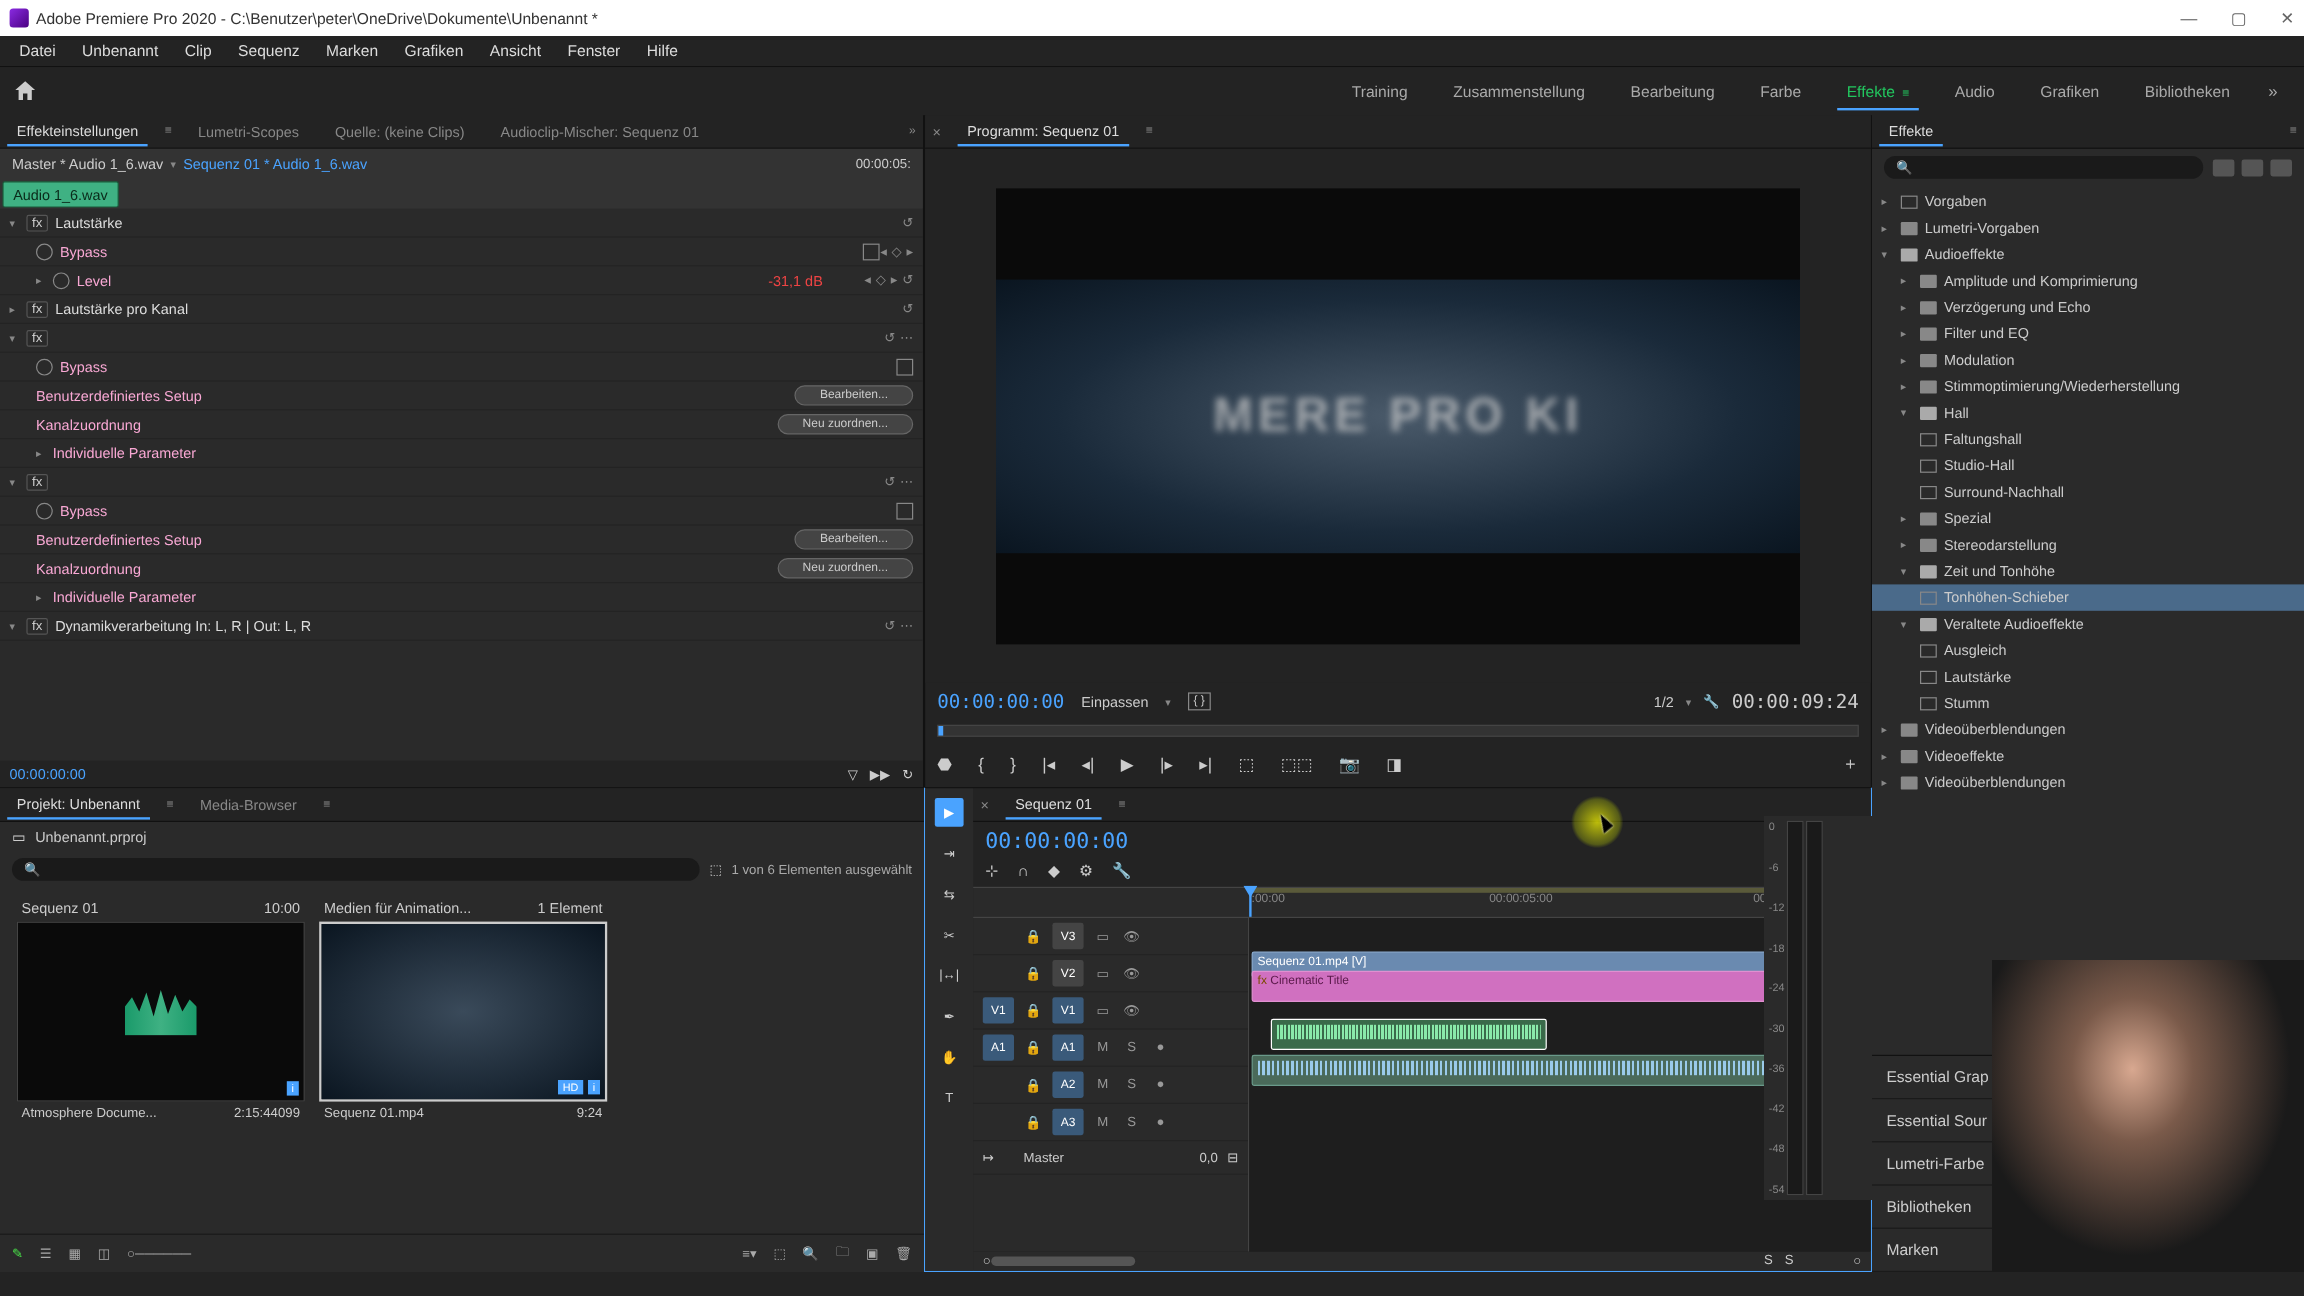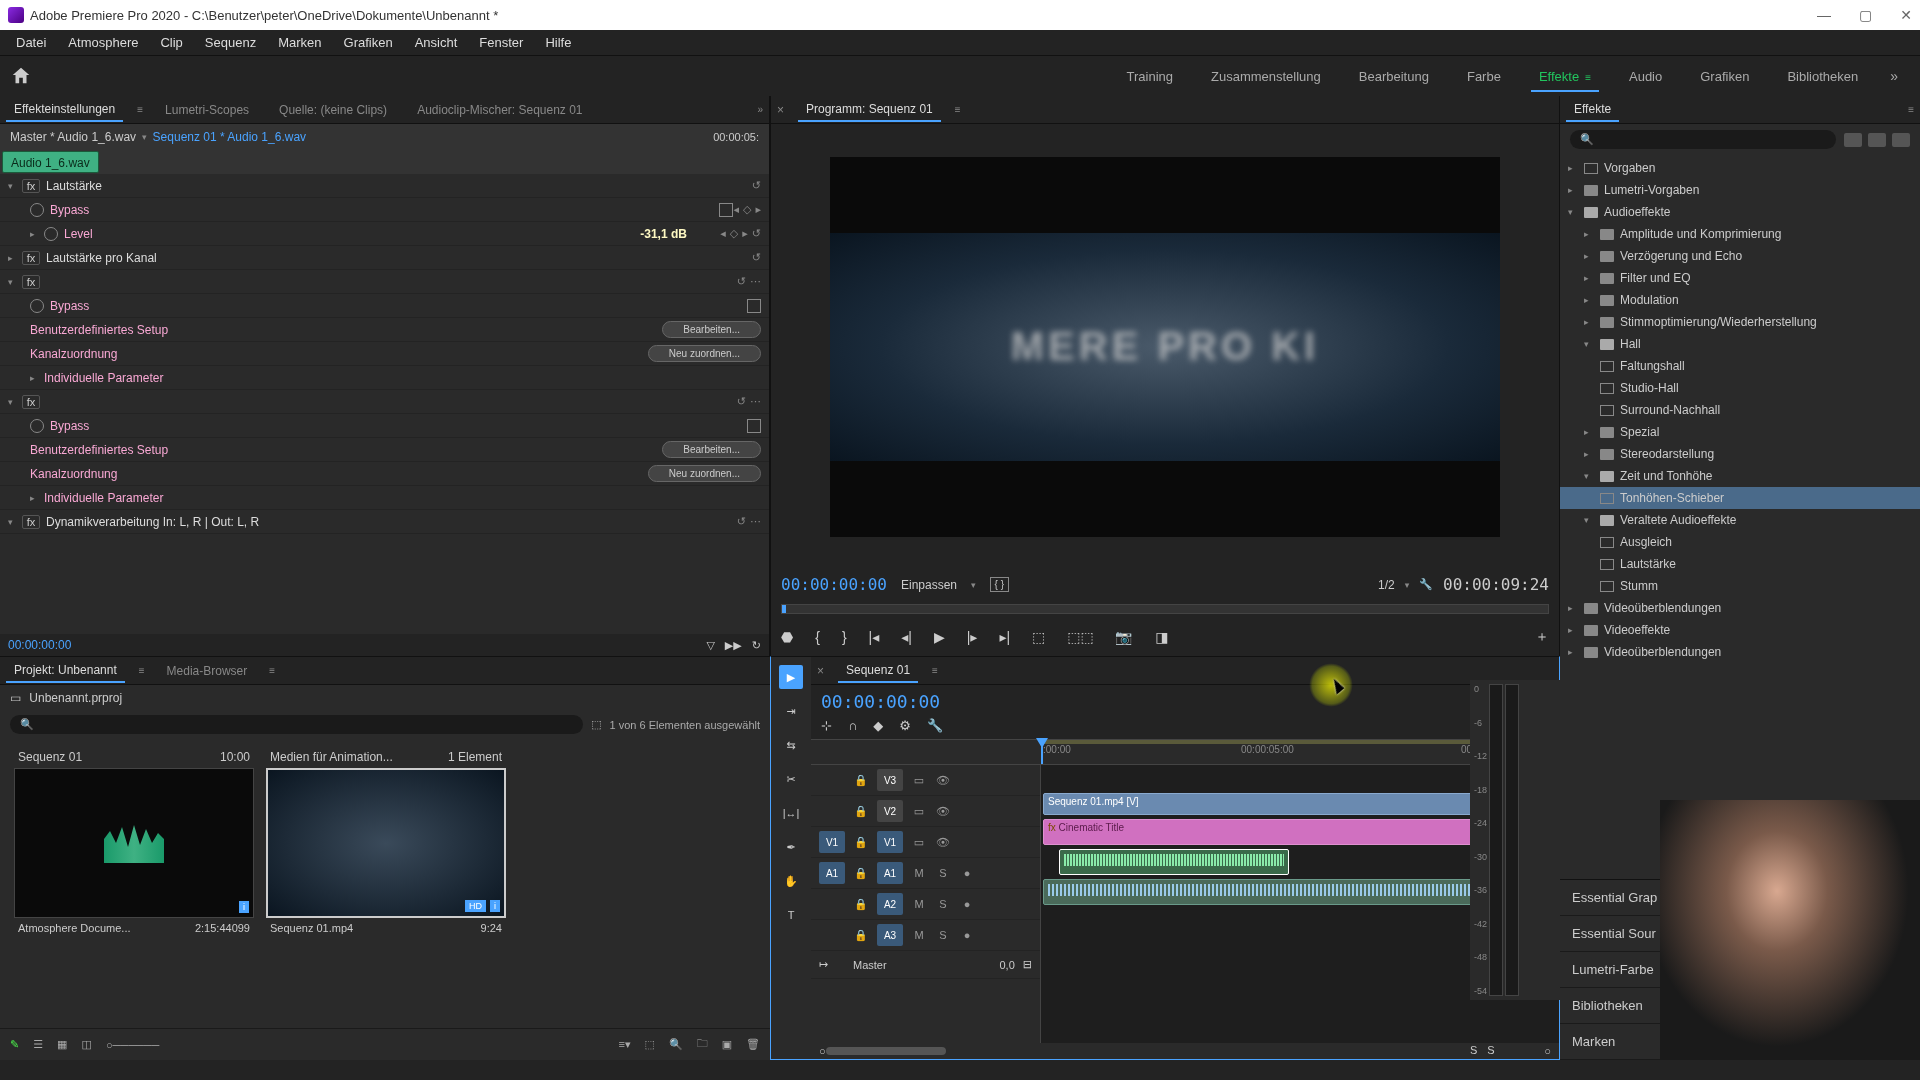--- a/index.html
+++ b/index.html
@@ -41,21 +41,21 @@
 .ec-header .seq { color: #4aa3ff; }
 .ec-header .time { margin-left: auto; color: #ccc; font-size: 11px; }
 .ec-cliprow { display: flex; align-items: center; background: #333; padding: 2px; }
 .ec-cliprow .label { padding: 4px 8px; color: #ccc; width: 460px; }
 .ec-cliprow .clip { flex: 1; background: #3fb183; color: #0a2a1a; padding: 4px 8px; border: 1px solid #1a5a3a; font-size: 12px; }
 .ec-body { flex: 1; overflow: auto; background: #2a2a2a; }
 .ec-row { display: flex; align-items: center; padding: 3px 8px; border-bottom: 1px solid #232323; min-height: 24px; }
 .ec-row .tw { width: 14px; color: #888; font-size: 9px; }
 .ec-row .fx { width: 18px; font-size: 11px; color: #ccc; border: 1px solid #555; text-align: center; border-radius: 2px; margin-right: 6px; }
 .ec-row .name { flex: 1; color: #f9a8d4; font-size: 12px; }
-.ec-row .val { width: 80px; color: #fef9c3; font-size: 12px; font-weight: bold; }
+.ec-row .val { width: 80px; color: #ef4444; font-size: 12px; }
 .ec-row .cb { width: 14px; height: 14px; border: 1px solid #888; }
 .ec-row .btn { background: #444; padding: 2px 20px; border: 1px solid #666; border-radius: 10px; font-size: 10px; color: #ccc; text-align: right; }
 .ec-row .kf { display: flex; gap: 4px; margin-left: auto; color: #888; font-size: 11px; }
 .ec-row.section .name { color: #ddd; font-weight: 500; }
 .ec-row.indent1 { padding-left: 30px; }
 .ec-row .clock { width: 14px; height: 14px; border: 1px solid #888; border-radius: 50%; margin-right: 6px; }
 .ec-footer { padding: 4px 8px; display: flex; align-items: center; background: #232323; }
 .ec-footer .tc { color: #4aa3ff; font-size: 12px; }
 .ec-footer .ctrls { margin-left: auto; display: flex; gap: 10px; color: #ccc; }
 
@@ -167,21 +167,21 @@
   <span>Adobe Premiere Pro 2020 - C:\Benutzer\peter\OneDrive\Dokumente\Unbenannt *</span>
   <div class="wincontrols">
     <span>—</span>
     <span>▢</span>
     <span>✕</span>
   </div>
 </div>
 
 <div class="menubar">
   <span>Datei</span>
-  <span>Atmosphere</span>
+  <span>Unbenannt</span>
   <span>Clip</span>
   <span>Sequenz</span>
   <span>Marken</span>
   <span>Grafiken</span>
   <span>Ansicht</span>
   <span>Fenster</span>
   <span>Hilfe</span>
 </div>
 
 <div class="workspacebar">
@@ -669,21 +669,21 @@
           <div class="trackhead master">
               <span style="width:26px">↦</span>
               <span>Master</span>
               <span style="flex:1"></span>
               <span>0,0</span>
               <span>⊟</span>
             </div>
         </div>
         <div class="tl-clips">
           <div class="clip video" style="left:2px; top:28px; width:440px;"><span>Sequenz 01.mp4 [V]</span></div>
-          <div class="clip title" style="left:2px; top:54px; width:450px; height:26px;"><span style="color:#7a4a00;">fx </span><span>Cinematic Title</span></div>
+          <div class="clip title" style="left:2px; top:44px; width:450px; height:26px;"><span style="color:#7a4a00;">fx </span><span>Cinematic Title</span></div>
           <div class="clip audio" style="left:18px; top:84px; width:230px; height:26px; border:1px solid #fff;">
               <div class="wave"></div>
             </div>
           <div class="clip audio2" style="left:2px; top:114px; width:440px; height:26px;">
               <div class="wave"></div>
             </div>
         </div>
       </div>
       <div class="tl-scroll">
           <span>○</span>

